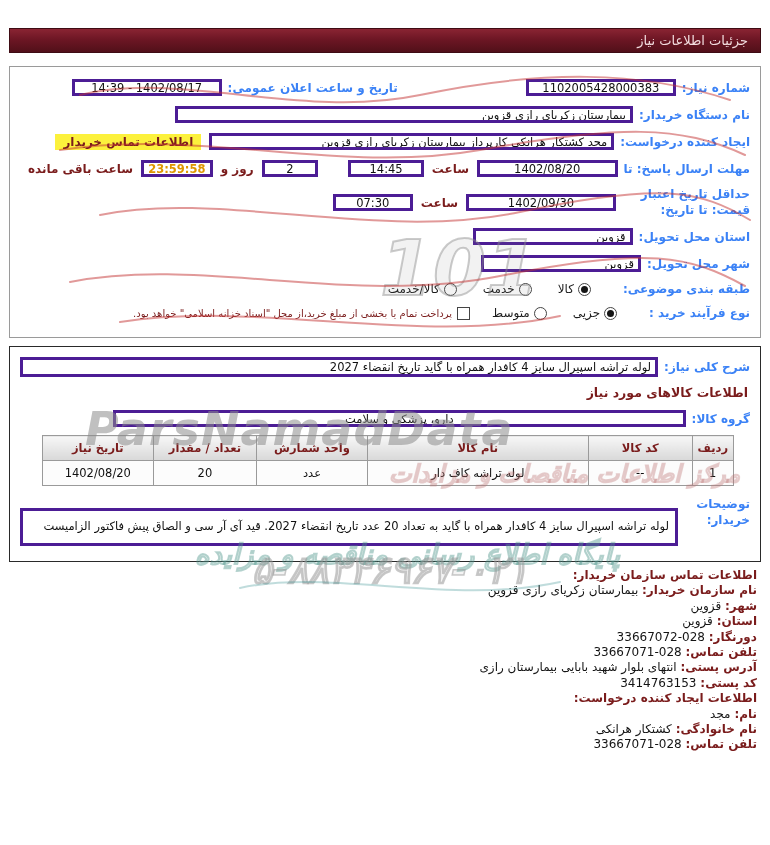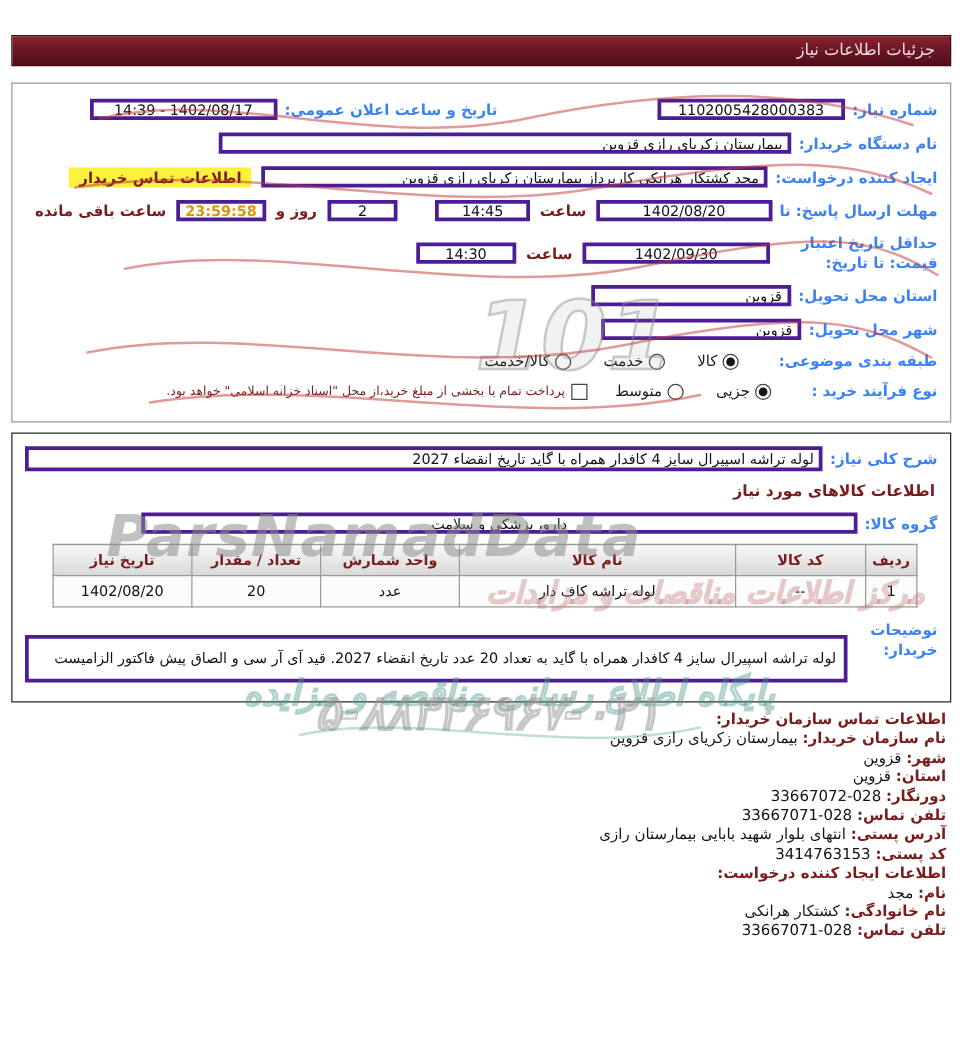--- a/index.html
+++ b/index.html
@@ -121,21 +121,21 @@
     <div class="fld w60 num gapR30">2</div>
     <span class="word">روز و</span>
     <div class="fld w76 num cd">23:59:58</div>
     <span class="word">ساعت باقی مانده</span>
   </div>
 
   <div class="row">
     <span class="lbl price-lbl">حداقل تاریخ اعتبار قیمت: تا تاریخ:</span>
     <div class="fld w150 num">1402/09/30</div>
     <span class="word">ساعت</span>
-    <div class="fld w80 num">14:30</div>
+    <div class="fld w80 num">07:30</div>
   </div>
 
   <div class="row">
     <span class="lbl">استان محل تحویل:</span>
     <div class="fld w160 start">قزوین</div>
   </div>
 
   <div class="row">
     <span class="lbl">شهر محل تحویل:</span>
     <div class="fld w160 start">قزوین</div>

